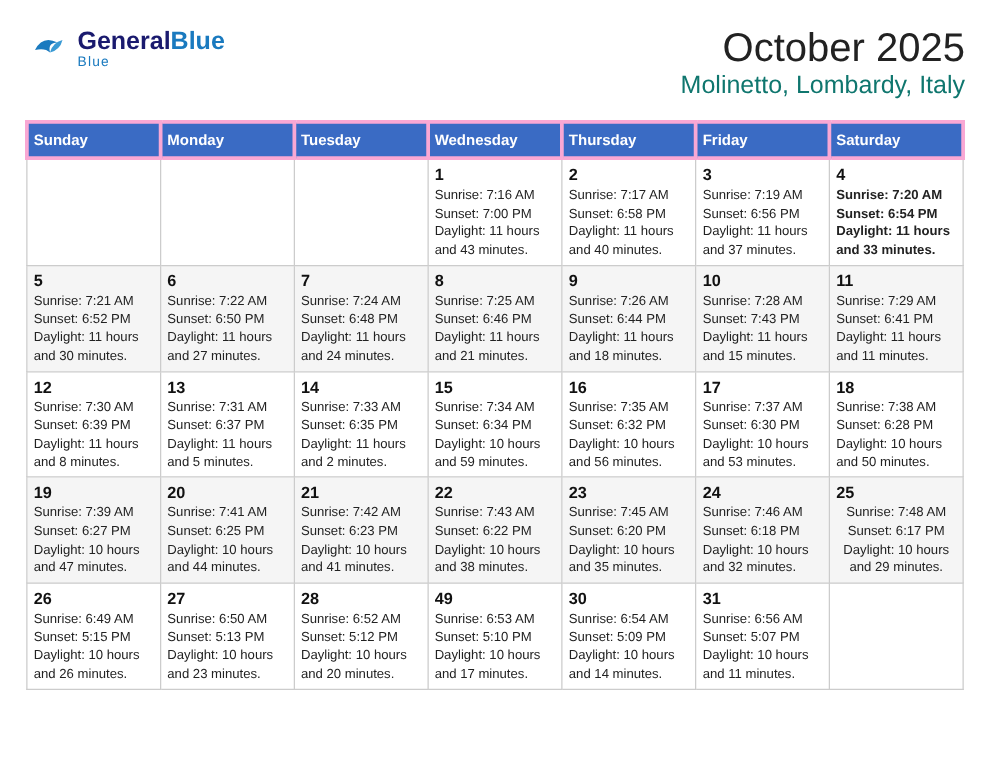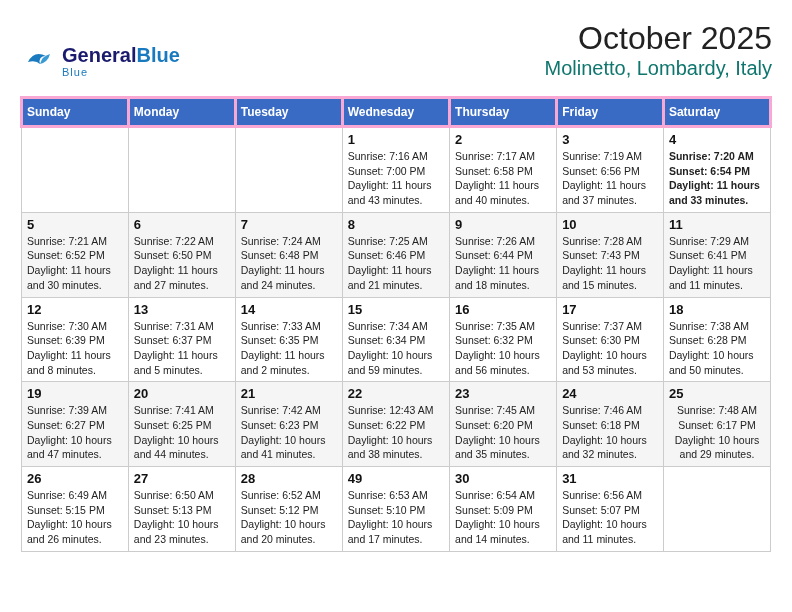--- a/index.html
+++ b/index.html
@@ -6,21 +6,21 @@
     body {
       font-family: Arial, sans-serif;
       background: #fff;
       width: 792px;
       min-height: 612px;
       padding: 20px;
     }
     .header {
       display: flex;
       justify-content: space-between;
-      align-items: flex-end;
+      align-items: flex-start;
       margin-bottom: 16px;
     }
     .logo {
       display: flex;
       flex-direction: column;
       align-items: flex-start;
     }
     .logo-wrapper {
       display: flex;
       align-items: center;
@@ -271,21 +271,21 @@
         </td>
         <td>
           <div class="day-number">21</div>
           <div class="day-info" style="white-space: pre-line;">Sunrise: 7:42 AM
 Sunset: 6:23 PM
 Daylight: 10 hours
 and 41 minutes.</div>
         </td>
         <td>
           <div class="day-number">22</div>
-          <div class="day-info" style="white-space: pre-line;">Sunrise: 12:43 AM
+          <div class="day-info" style="white-space: pre-line;">Sunrise: 7:43 AM
 Sunset: 6:22 PM
 Daylight: 10 hours
 and 38 minutes.</div>
         </td>
         <td>
           <div class="day-number">23</div>
           <div class="day-info" style="white-space: pre-line;">Sunrise: 7:45 AM
 Sunset: 6:20 PM
 Daylight: 10 hours
 and 35 minutes.</div>

